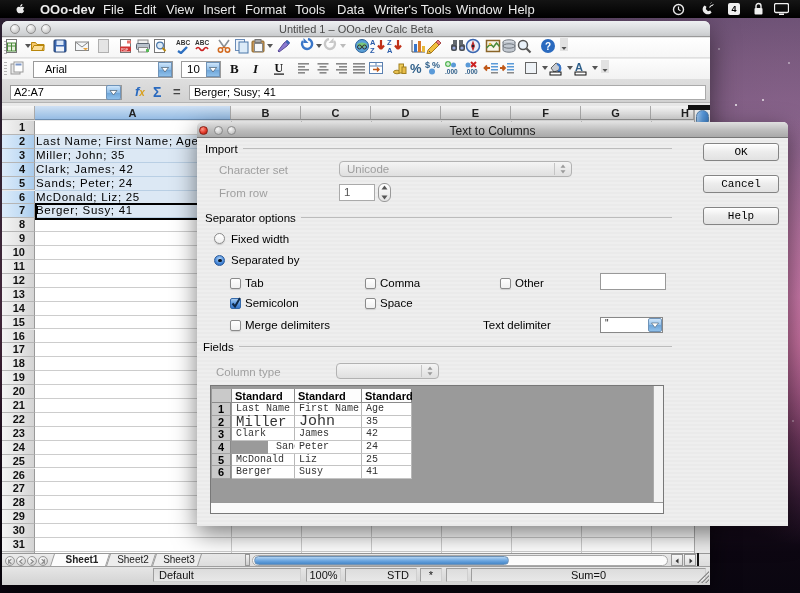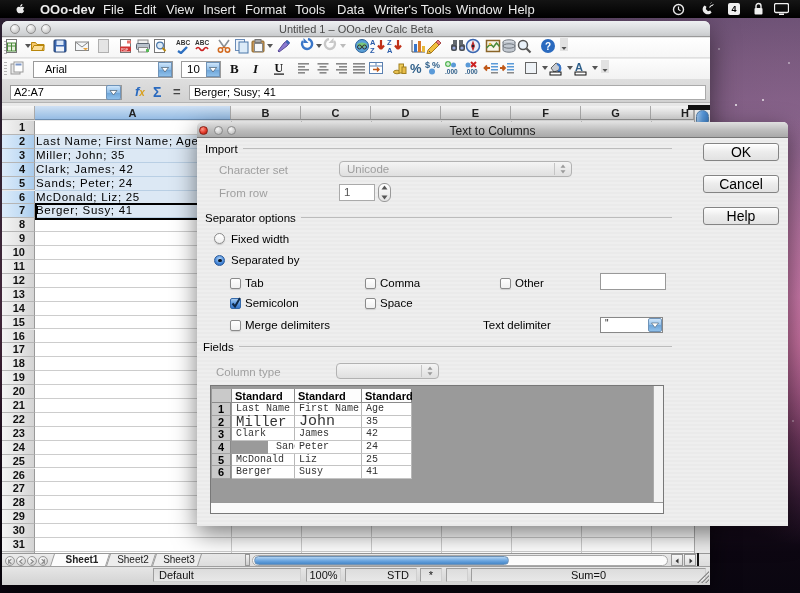--- a/index.html
+++ b/index.html
@@ -27,21 +27,21 @@
 .colhdr{top:85px;height:14px;background:linear-gradient(#f6f6f6,#e7e7e7 45%,#d6d6d6);border-right:1px solid #aaa;border-bottom:1px solid #999;font-size:11px;font-weight:bold;color:#222;text-align:center;line-height:14px;}
 .rowhdr{left:0;width:33px;height:13.9px;background:linear-gradient(90deg,#f4f4f4,#e3e3e3 60%,#d4d4d4);border-right:1px solid #999;border-bottom:1px solid #b5b5b5;font-size:11px;font-weight:bold;color:#111;text-align:right;padding-right:9px;line-height:13px;}
 .rowhdrsel{background:linear-gradient(90deg,#dcebfa,#c2dcf4 60%,#a9cbec);}
 .gline{background:#cdcdcd;}
 .celltext{font-size:11.5px;color:#000;line-height:13.9px;white-space:nowrap;letter-spacing:0.7px;}
 .dialog{left:197px;top:122px;width:591px;height:404px;background:repeating-linear-gradient(180deg,#eeeeee 0 2px,#eaeaea 2px 4px);border-radius:5px 5px 0 0;box-shadow:0 8px 24px rgba(0,0,0,.5);}
 .dtitle{left:0;top:0;width:591px;height:16px;border-radius:5px 5px 0 0;background:linear-gradient(#e0e0e0,#bdbdbd 55%,#a9a9a9);border-bottom:1px solid #777;}
 .dlab{font-size:11.5px;color:#000;white-space:nowrap;}
 .dlabg{font-size:11.5px;color:#9f9f9f;white-space:nowrap;}
 .gline2{height:1px;background:#bcbcbc;}
-.btn{left:506px;width:76px;height:18px;background:linear-gradient(#ffffff,#ececec 50%,#e2e2e2);border:1px solid #848484;border-radius:3px;font-size:14px;color:#000;text-align:center;line-height:16px;box-shadow:inset 0 1px 0 #fff;}
+.btn{left:506px;width:76px;height:18px;background:linear-gradient(#ffffff,#ececec 50%,#e2e2e2);border:1px solid #848484;border-radius:3px;font-size:11px;color:#000;text-align:center;line-height:16px;box-shadow:inset 0 1px 0 #fff;font-family:Liberation Mono, monospace;}
 .cb{width:11px;height:11px;background:linear-gradient(#ffffff,#f0f0f0);border:1px solid #8a8a8a;border-radius:2px;box-shadow:0 1px 1px rgba(0,0,0,.12);}
 .statusbox{top:2px;height:14px;border:1px solid #9e9e9e;border-right-color:#cfcfcf;border-bottom-color:#cfcfcf;background:linear-gradient(#dcdcdc,#e8e8e8);font-size:11px;color:#111;line-height:13px;white-space:nowrap;}
 </style></head><body>
 <div class="ab desktop"></div>
 <div class="ab star" style="left:735px;top:104px;opacity:0.9"></div>
 <div class="ab star" style="left:762px;top:99px;opacity:0.8"></div>
 <div class="ab star" style="left:741px;top:364px;opacity:0.95"></div>
 <div class="ab star" style="left:766px;top:369px;opacity:0.85"></div>
 <div class="ab star" style="left:727px;top:150px;opacity:0.5"></div>
 <div class="ab star" style="left:788px;top:62px;opacity:0.5"></div>

